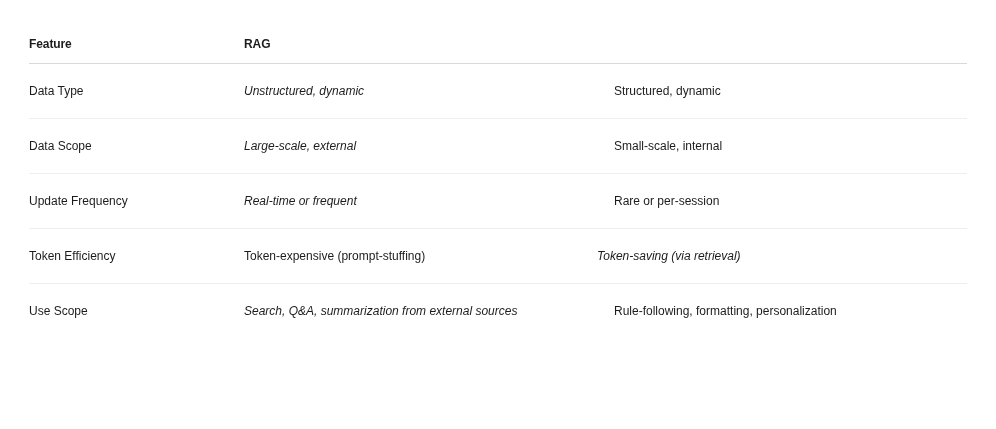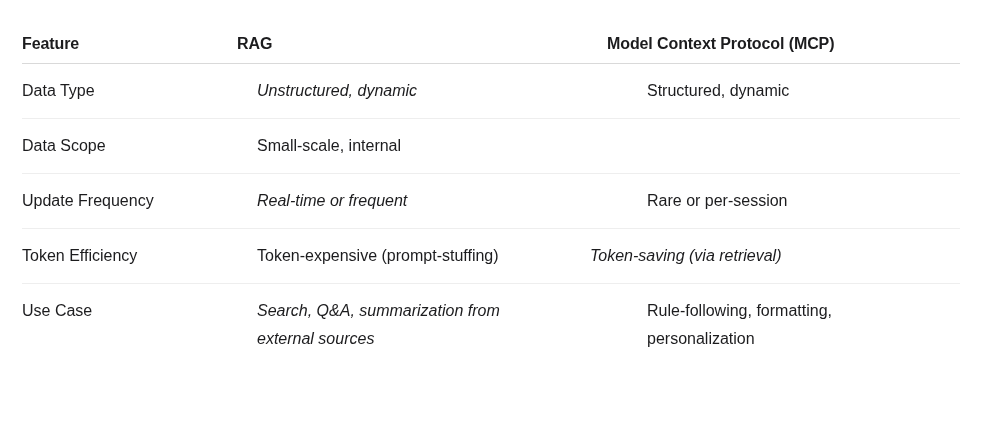--- a/index.html
+++ b/index.html
@@ -10,34 +10,33 @@
   body {
     width: 996px;
     height: 429px;
     position: relative;
     font-family: "Liberation Sans", sans-serif;
     color: var(--text-color, #1c1c1e);
     overflow: hidden;
   }
   .table {
     position: absolute;
-    left: 22px;
+    left: 29px;
     top: 30px;
     width: 938px;
-    font-size: 16px;
+    font-size: 12px;
     line-height: 28px;
   }
   .row {
     display: flex;
     align-items: flex-start;
   }
   .row.body-row {
     border-bottom: 1px solid var(--row-divider, #eeeeee);
     padding: 13px 0;
-    gap: 20px;
   }
   .row.body-row:last-child {
     border-bottom: none;
   }
   .row.header-row {
     border-bottom: 1px solid var(--header-divider, #d9d9d9);
     padding: 0 0 5px 0;
     font-weight: bold;
     letter-spacing: -0.1px;
   }
@@ -50,53 +49,55 @@
   .col-mcp     { flex: 1 1 auto; }
   .col-rag .wrap-narrow { max-width: 280px; display: block; font-style: italic; }
 </style>
 </head>
 <body style="--text-color: #1c1c1e; --header-divider: #d9d9d9; --row-divider: #eeeeee; background: rgb(255, 255, 255);">
 
 <div class="table">
   <div class="row header-row">
     <div class="cell col-feature">Feature</div>
     <div class="cell col-rag">RAG</div>
-    <div class="cell col-mcp">Model Context Protocol (MCP)</div>
   </div>
   <div id="rows-container">
   <div class="row body-row">
     <div class="cell col-feature">Data Type</div>
     <div class="cell col-rag">
           <span class="wrap-narrow">Unstructured, dynamic</span>
         </div>
     <div class="cell col-mcp">Structured, dynamic</div>
   </div>
 
   <div class="row body-row">
     <div class="cell col-feature">Data Scope</div>
+    <div class="cell col-rag">
+          <span class="wrap-narrow">Large-scale, external</span>
+        </div>
     <div class="cell col-mcp">Small-scale, internal</div>
   </div>
 
   <div class="row body-row">
     <div class="cell col-feature">Update Frequency</div>
     <div class="cell col-rag">
           <span class="wrap-narrow">Real-time or frequent</span>
         </div>
     <div class="cell col-mcp">Rare or per-session</div>
   </div>
 
   <div class="row body-row">
     <div class="cell col-feature">Token Efficiency</div>
     <div class="cell col-mcp">Token-expensive (prompt-stuffing)</div>
     <div class="cell col-rag">
           <span class="wrap-narrow">Token-saving (via retrieval)</span>
         </div>
   </div>
 
   <div class="row body-row">
-    <div class="cell col-feature">Use Case</div>
+    <div class="cell col-feature">Use Scope</div>
     <div class="cell col-rag">
           <span class="wrap-narrow">Search, Q&amp;A, summarization from external sources</span>
         </div>
     <div class="cell col-mcp">Rule-following, formatting, personalization</div>
   </div>
 </div>
 </div>
 
 </body></html>

